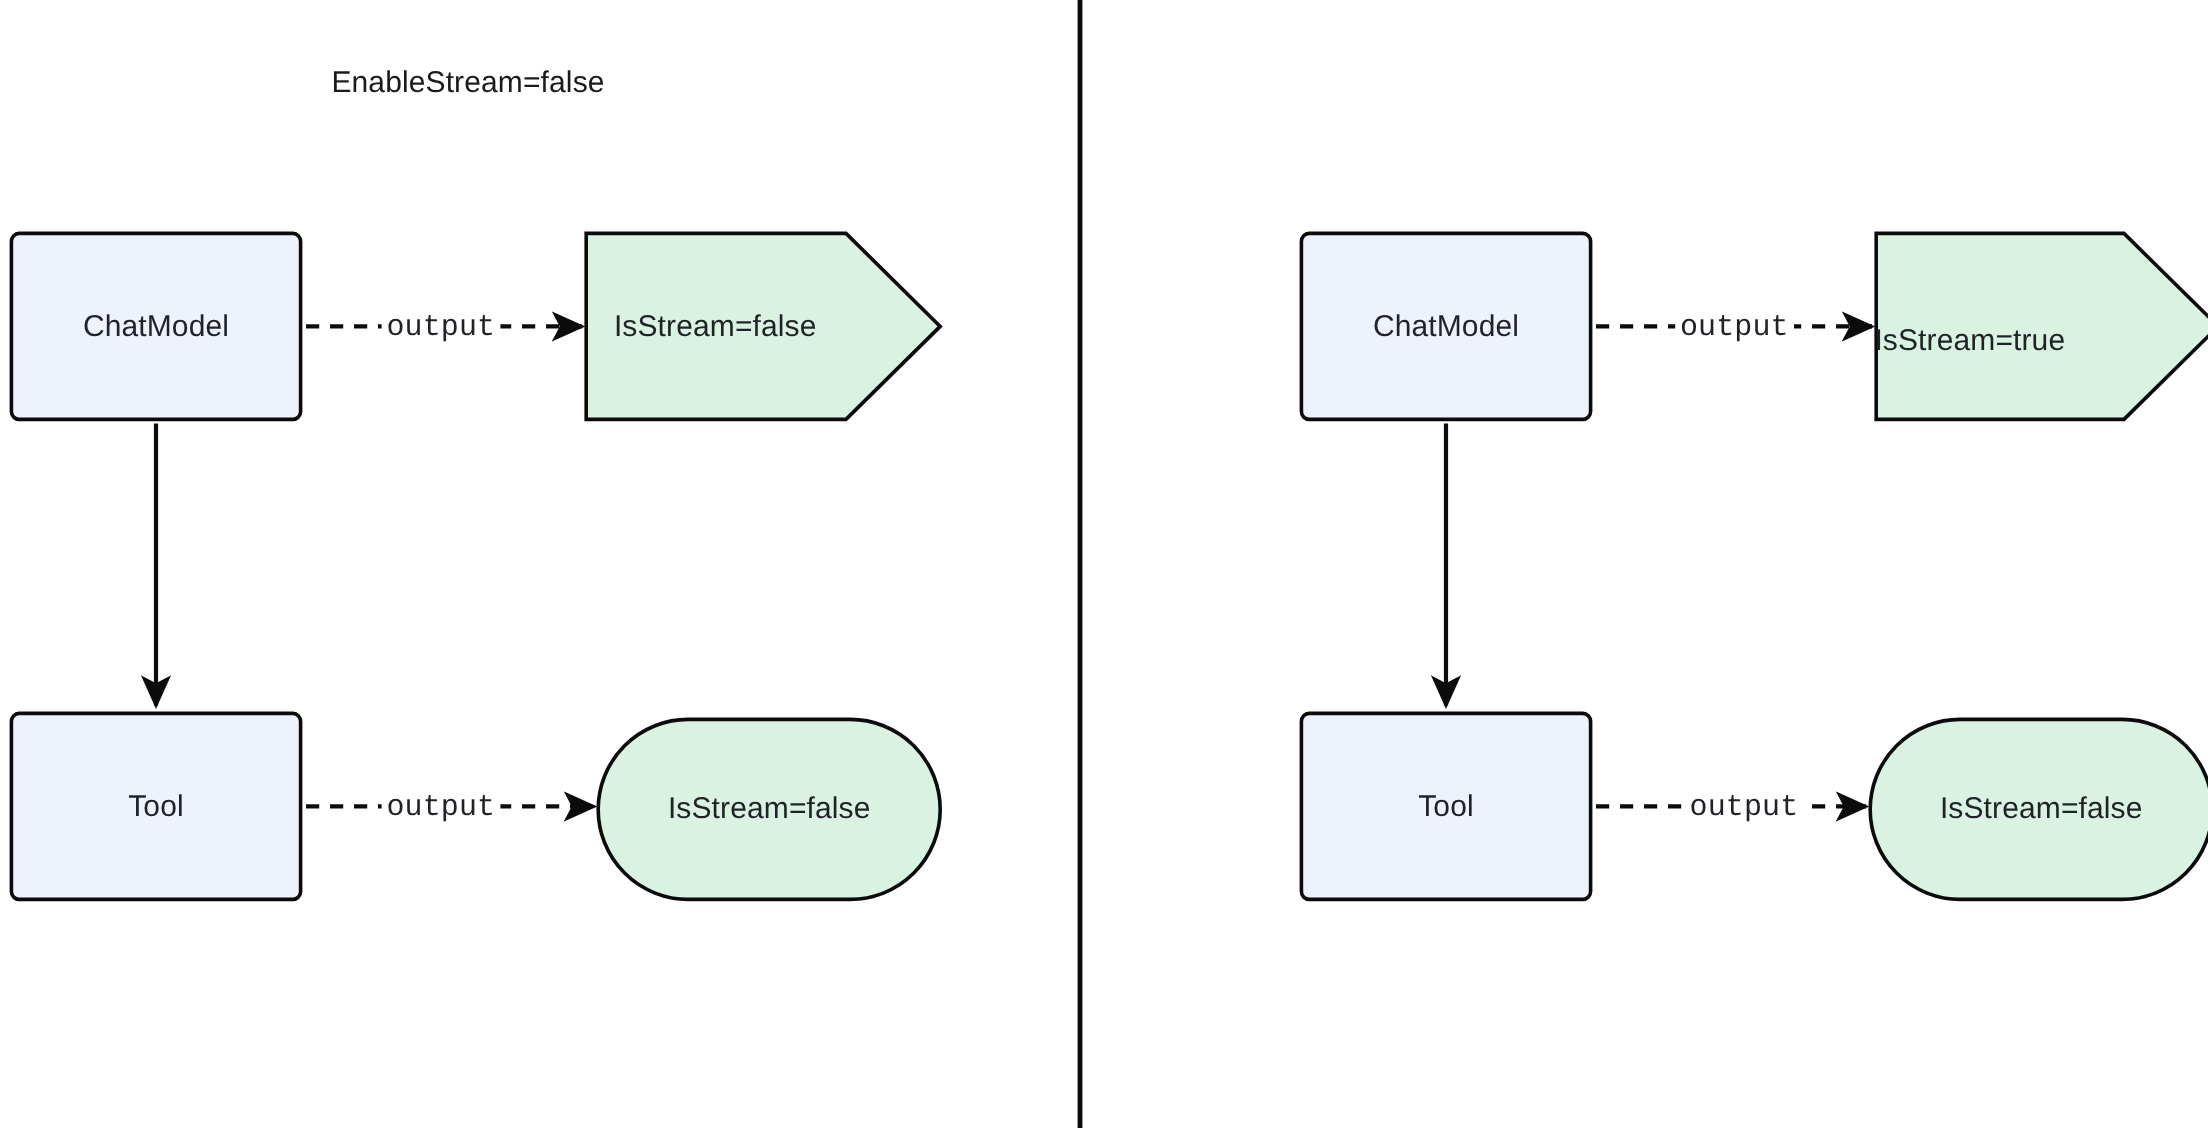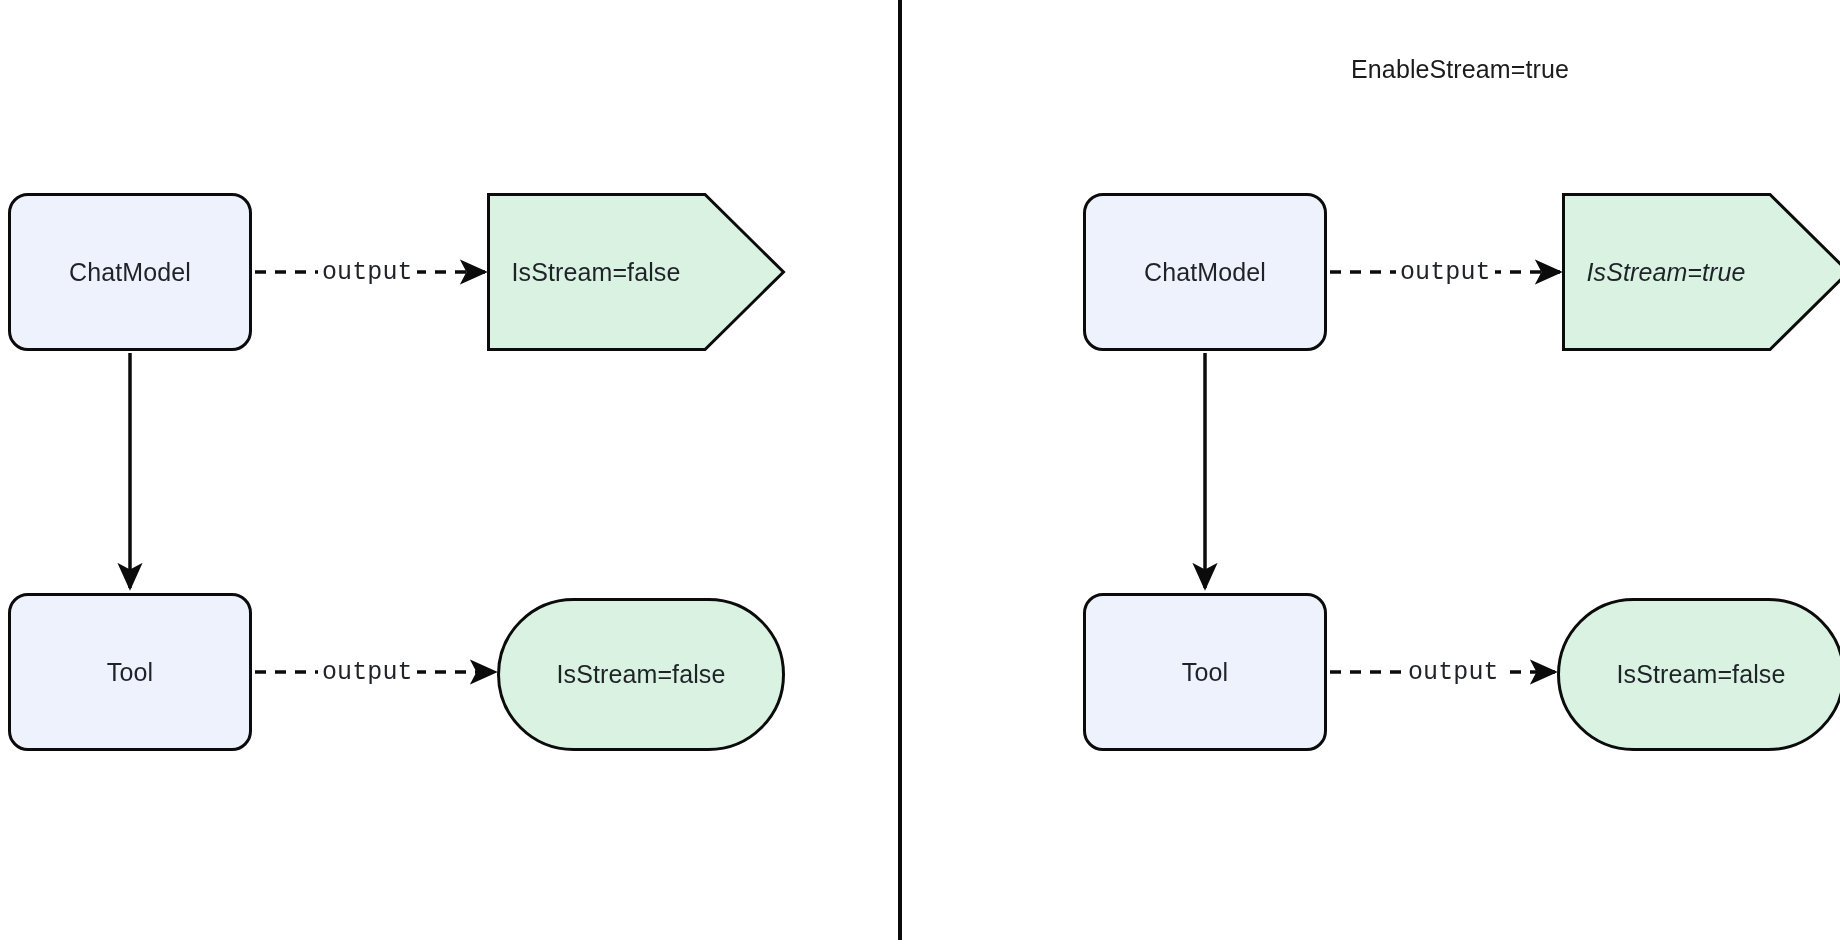--- a/index.html
+++ b/index.html
@@ -38,21 +38,21 @@
     align-items: center;
     justify-content: center;
     font-size: 25px;
     color: #1f2328;
     white-space: nowrap;
     letter-spacing: 0.1px;
   }
   .node-process {
     background: #edf2fc;
     border: 3px solid #0b0b0b;
-    border-radius: 20px;
+    border-radius: 8px;
   }
   .node-stadium {
     background: #d9f2e2;
     border: 3px solid #0b0b0b;
     border-radius: 999px;
   }
   .node-pent-wrap {
     position: absolute;
   }
   .node-pent-wrap svg {
@@ -90,20 +90,21 @@
     font-family: Liberation Mono, monospace;
   }
 </style>
 </head>
 <body>
 
 <div id="canvas">
 
   <div class="divider" style="left: 898px; top: 0px; width: 4px; height: 940px; background: rgb(11, 11, 11);"></div>
 
+  <div class="panel-title" style="left:190px; top:55px; width:400px;">EnableStream=false</div>
 
   <div class="node node-process" style="left:8px; top:193px; width:244px; height:158px;">
     <span>ChatModel</span>
   </div>
 
   <div class="node node-process" style="left:8px; top:593px; width:244px; height:158px;">
     <span>Tool</span>
   </div>
 
   <div class="node-pent-wrap" style="left:487px; top:193px; width:298px; height:158px;">
@@ -112,35 +113,34 @@
     </svg>
     <div class="node-pent-label" style="left:0; top:0; width:218px; height:158px; justify-content:center;">
       <span>IsStream=false</span>
     </div>
   </div>
 
   <div class="node node-stadium" style="left:497px; top:598px; width:288px; height:153px;">
     <span>IsStream=false</span>
   </div>
 
-  <div class="panel-title" style="left: 1260px; top: 55px; width: 400px;">EnableStream=true</div>
 
   <div class="node node-process" style="left:1083px; top:193px; width:244px; height:158px;">
     <span>ChatModel</span>
   </div>
 
   <div class="node node-process" style="left:1083px; top:593px; width:244px; height:158px;">
     <span>Tool</span>
   </div>
 
   <div class="node-pent-wrap" style="left:1562px; top:193px; width:288px; height:158px;">
     <svg width="288" height="158" viewBox="0 0 288 158">
       <polygon points="1.5,1.5 208,1.5 286.5,79 208,156.5 1.5,156.5" fill="#d9f2e2" stroke="#0b0b0b" stroke-width="3" stroke-linejoin="miter"></polygon>
     </svg>
-    <div class="node-pent-label" style="left:0; top:0; width:208px; height:158px; justify-content:center;font-style:italic;">
+    <div class="node-pent-label" style="left:0; top:12px; width:208px; height:158px; justify-content:flex-start;">
       <span>IsStream=true</span>
     </div>
   </div>
 
   <div class="node node-stadium" style="left:1557px; top:598px; width:288px; height:153px;">
     <span>IsStream=false</span>
   </div>
 
   <svg class="edge-svg">
     <defs>

